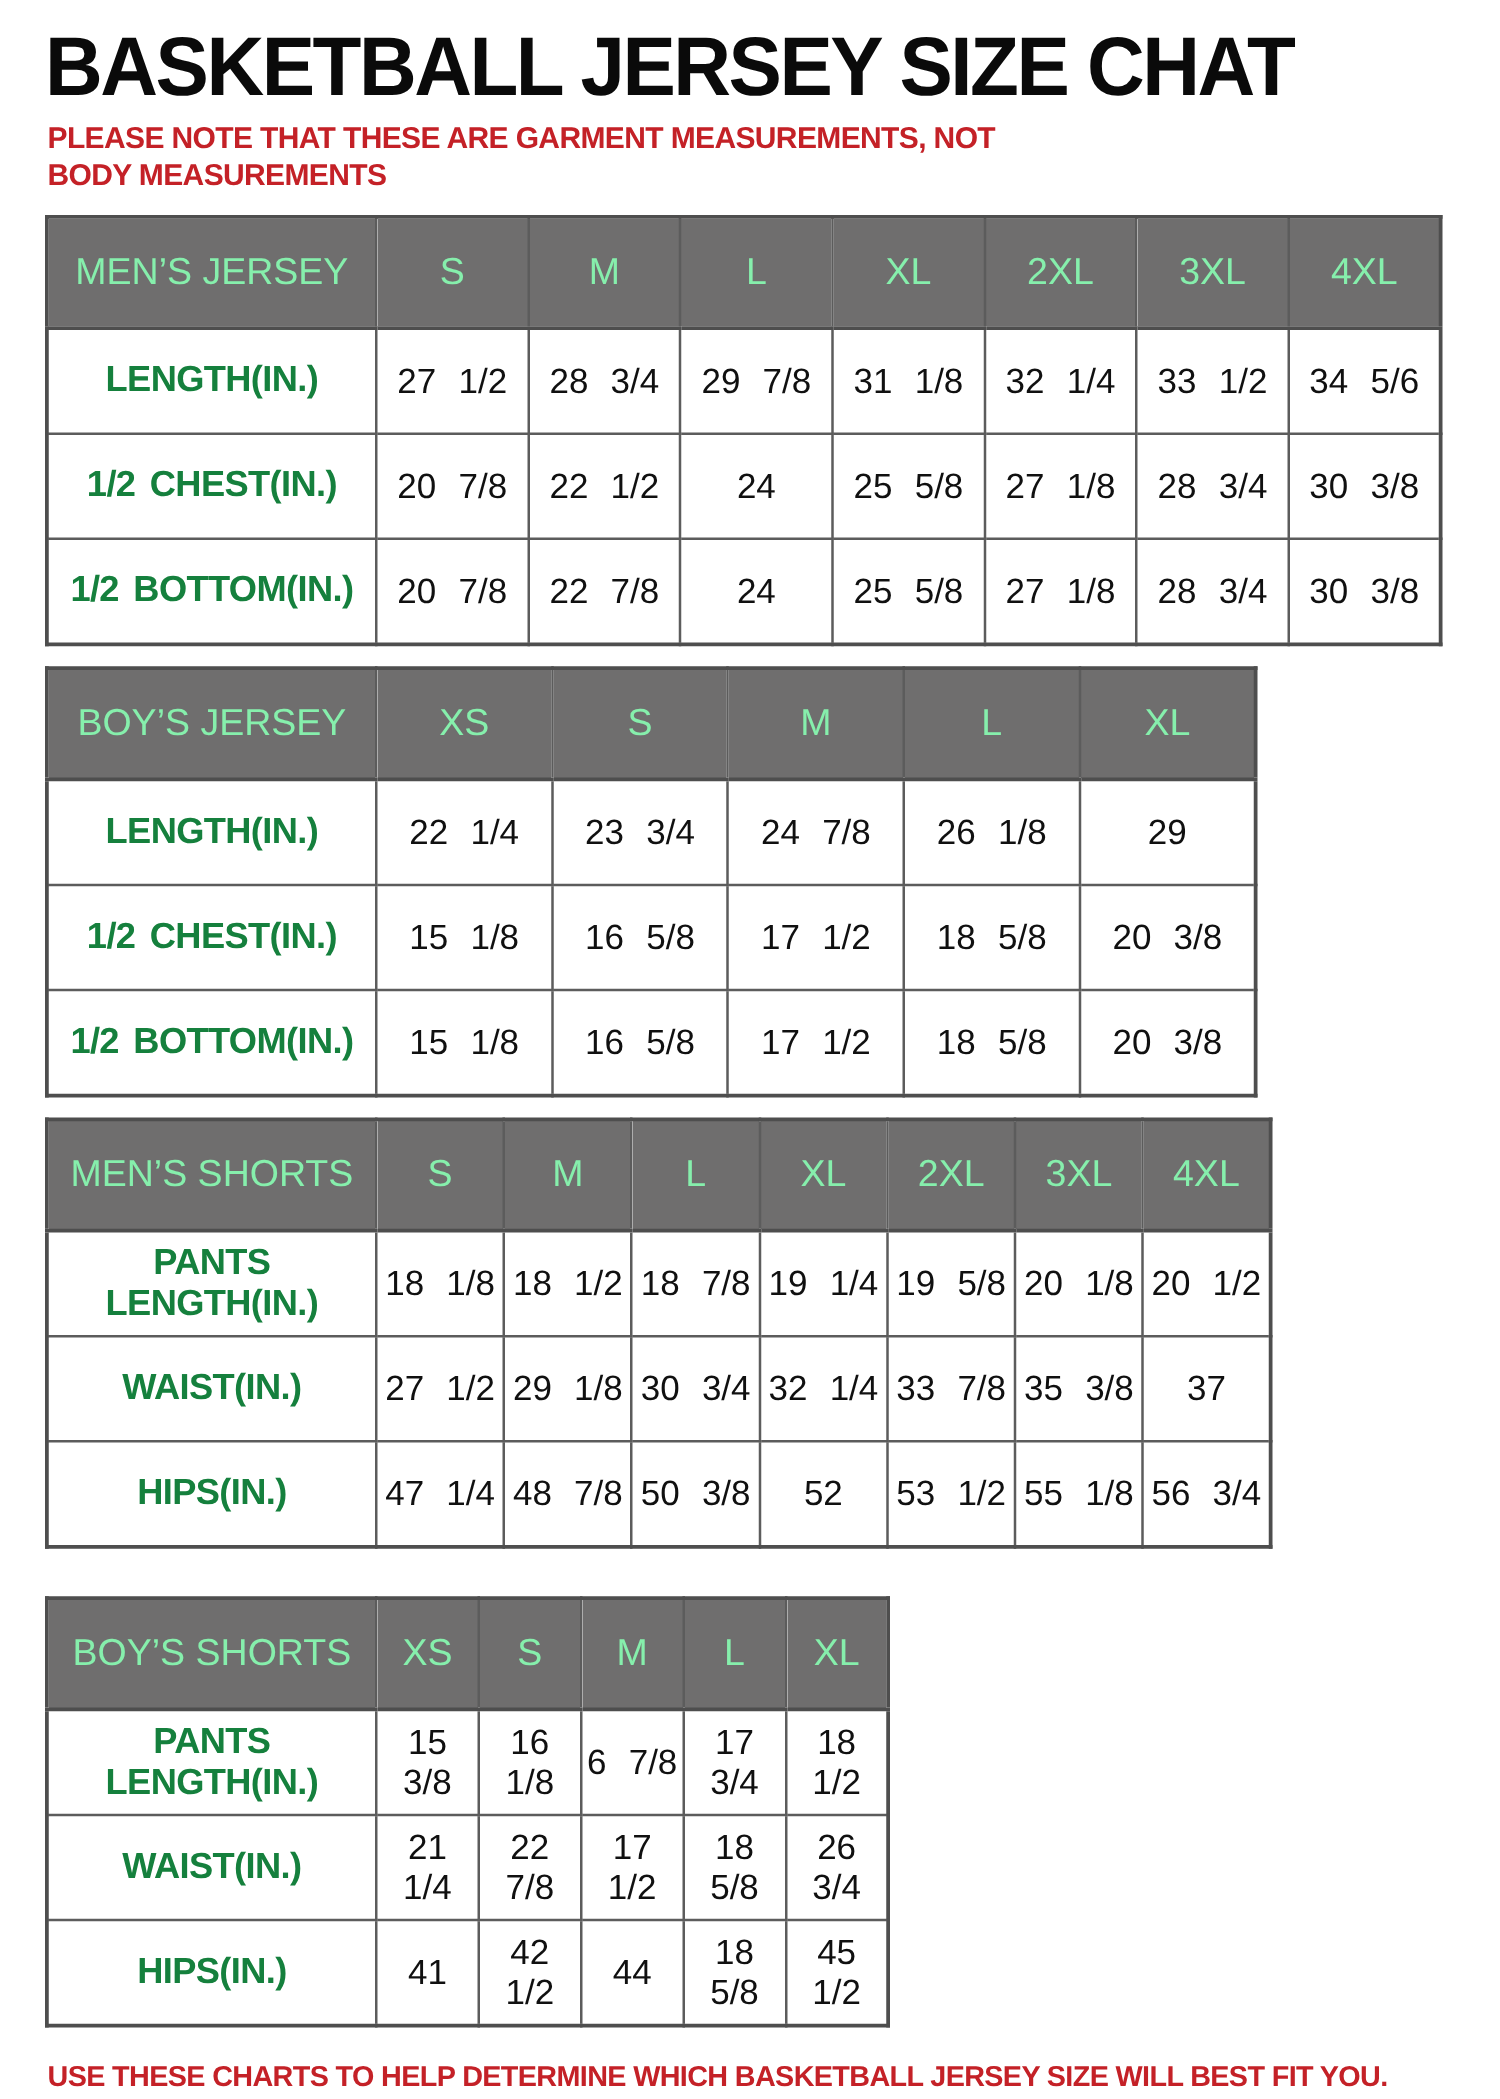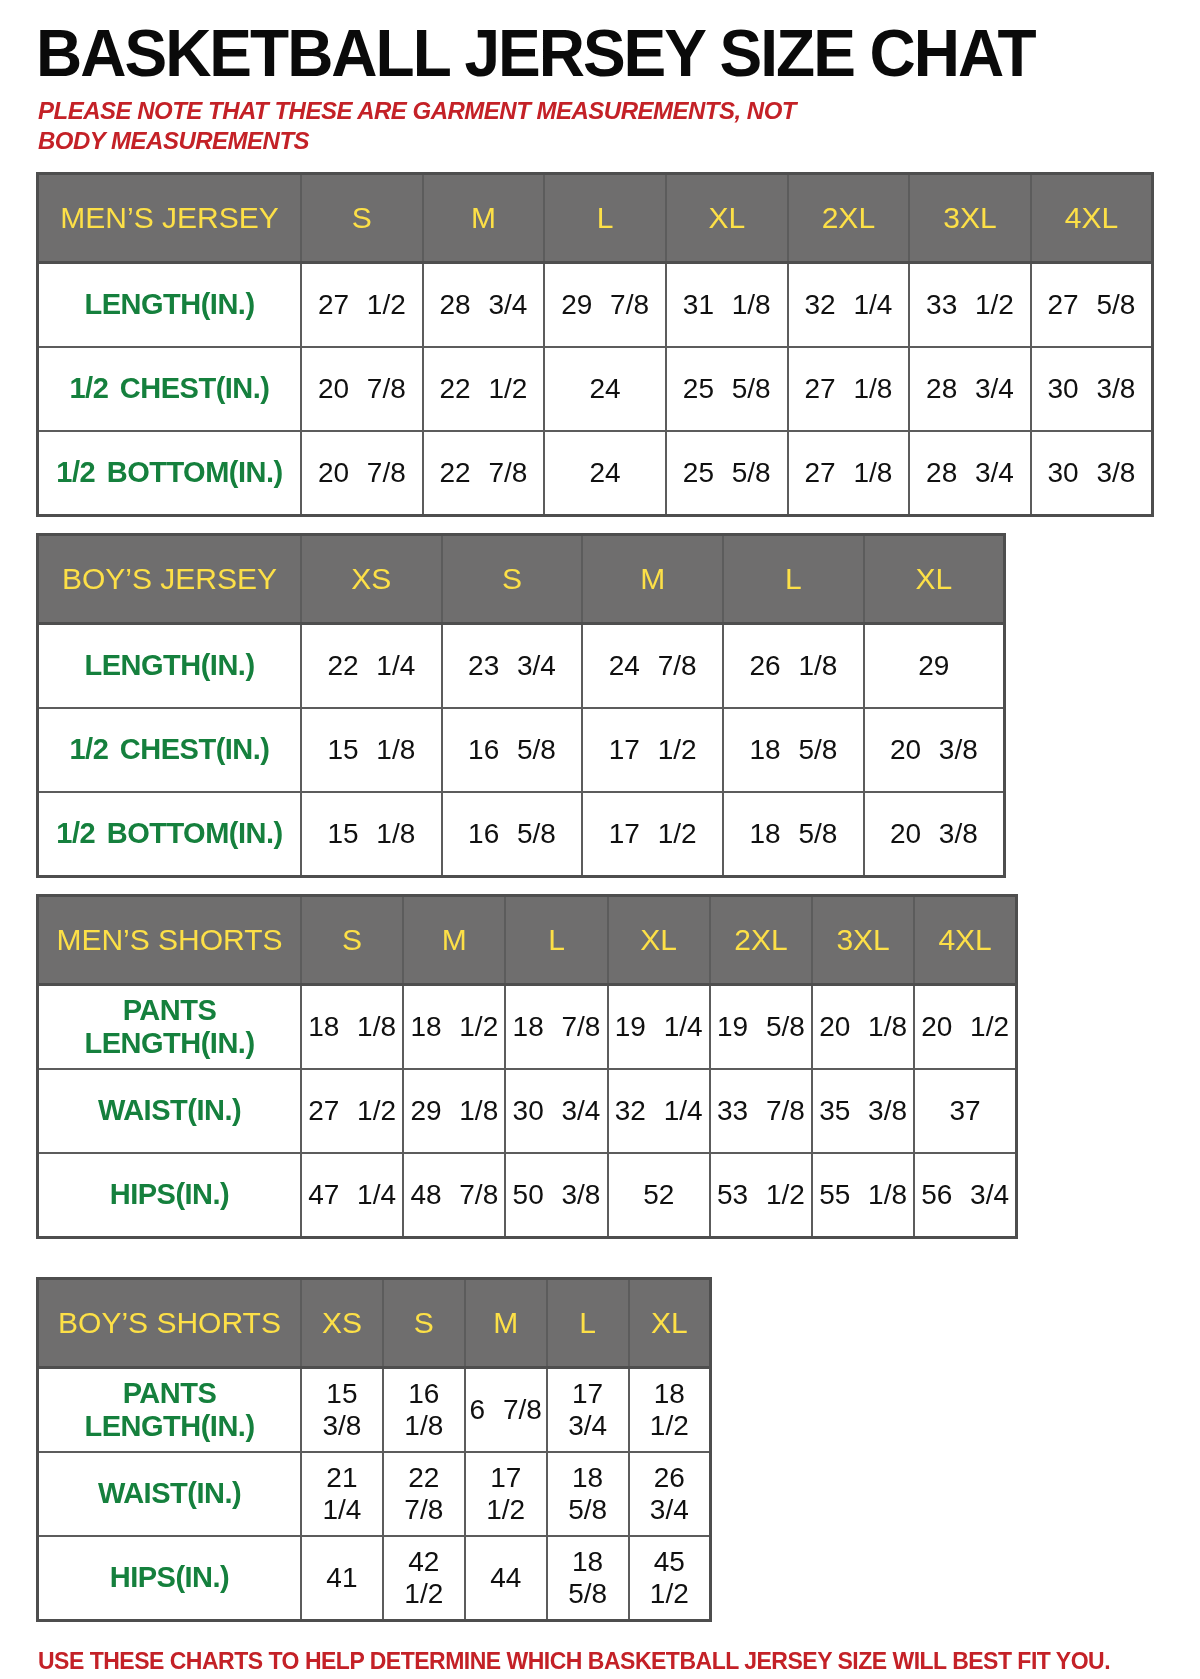--- a/index.html
+++ b/index.html
@@ -32,21 +32,20 @@
     color: #c42127;
     font-weight: bold;
     letter-spacing: -0.5px;
     margin: 0;
   }
   .top-note {
     font-size: 24px;
     line-height: 1.25;
     max-width: 820px;
     margin: 0 0 16px 2px;
-    font-style: italic;
   }
   .bottom-note {
     font-size: 23px;
     line-height: 1.2;
     margin: 26px 0 16px 2px;
     white-space: nowrap;
   }
   #tables { display: block; }
   table.size-table {
     border-collapse: collapse;
@@ -60,21 +59,21 @@
   table.size-table th,
   table.size-table td {
     border: 2px solid #5c5c5c;
     text-align: center;
     vertical-align: middle;
     padding: 4px 2px;
     overflow: hidden;
   }
   table.size-table thead th {
     background: #6f6e6e;
-    color: #fde047;
+    color: #86efac;
     font-weight: normal;
     font-size: 30px;
     height: 78px;
     border-bottom: 3px solid #4e4e4e;
     letter-spacing: 0px;
   }
   table.size-table tbody td {
     font-size: 28px;
     height: 74px;
     line-height: 1.15;
@@ -115,21 +114,21 @@
         </thead>
         <tbody>
           <tr>
             <td class="label-col">LENGTH(IN.)</td>
             <td>27 1/2</td>
             <td>28 3/4</td>
             <td>29 7/8</td>
             <td>31 1/8</td>
             <td>32 1/4</td>
             <td>33 1/2</td>
-            <td>27 5/8</td>
+            <td>34 5/6</td>
           </tr>
           <tr>
             <td class="label-col">1/2 CHEST(IN.)</td>
             <td>20 7/8</td>
             <td>22 1/2</td>
             <td>24</td>
             <td>25 5/8</td>
             <td>27 1/8</td>
             <td>28 3/4</td>
             <td>30 3/8</td>

